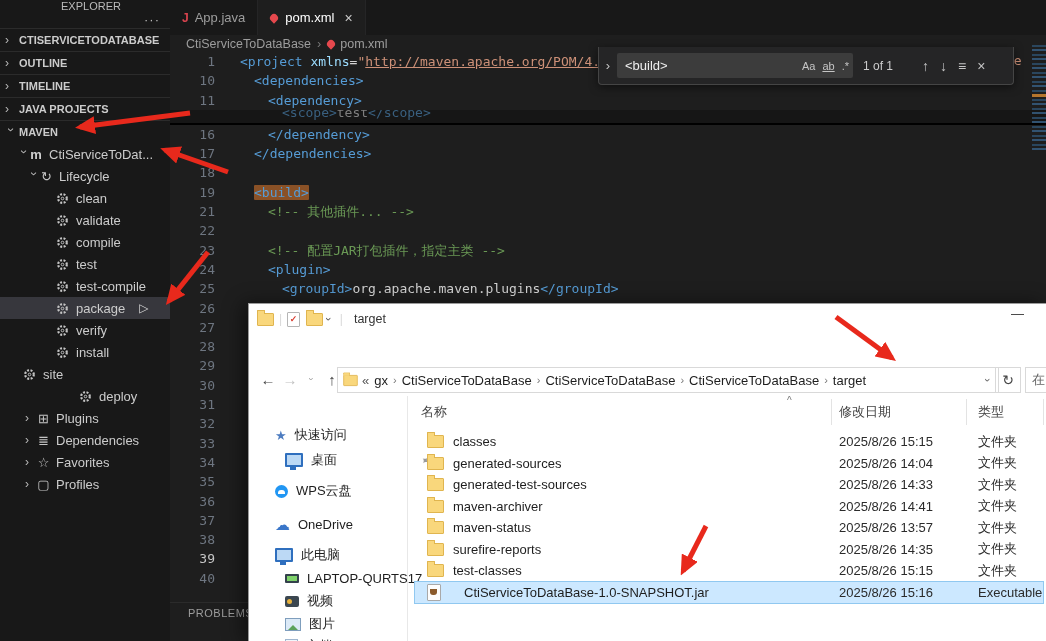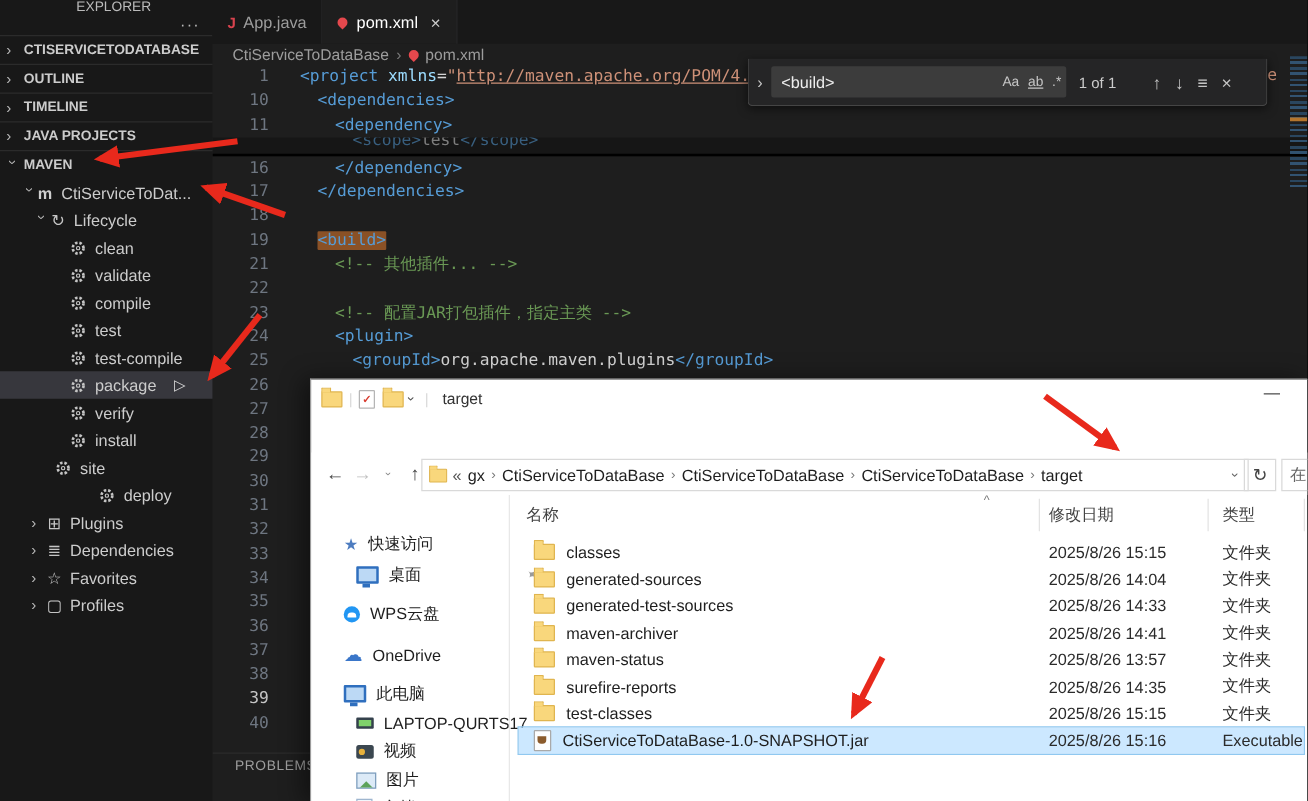--- a/index.html
+++ b/index.html
@@ -98,21 +98,21 @@
   .ni-vid:after{content:"";position:absolute;left:2px;top:3px;width:5px;height:5px;border-radius:50%;background:#e8b23c;}
   .ni-pic{width:14px;height:11px;background:#dceaf7;border:1px solid #7f9ebd;position:relative;overflow:hidden;}
   .ni-pic:after{content:"";position:absolute;left:0;bottom:-2px;width:0;height:0;border-left:7px solid transparent;border-right:7px solid transparent;border-bottom:7px solid #5ca25b;}
   .ni-doc{width:11px;height:13px;background:#f2f6fb;border:1px solid #9fb6cf;}
   .hdrrow{position:absolute;left:166px;top:95px;right:0;height:26px;color:#444;}
   .hdr{position:absolute;top:4px;cursor:pointer;}
   .hsep{position:absolute;top:0;height:26px;width:1px;background:#e3e3e3;}
   .caret{position:absolute;left:372px;top:-4px;color:#777;font-size:10px;}
   .flist{position:absolute;left:166px;top:127px;right:0;}
   .frow{position:absolute;left:0;right:4px;height:21.5px;display:flex;align-items:center;cursor:pointer;}
-  .frow.sel{background:#cce8ff;outline:1px solid #90c8f0;}
+  .frow.sel{background:#cce8ff;outline:1px solid #90c8f0;gap:14px;}
   .frow .fic{margin-left:12px;margin-right:9px;flex:none;}
   .frow .nm{color:#1e1e1e;}
   .frow .dt{position:absolute;left:424px;color:#2b2b2b;}
   .frow .tp{position:absolute;left:563px;color:#2b2b2b;}
   .jar-ic{position:relative;width:12px;height:15px;background:#fdfdfd;border:1px solid #a9a9a9;border-radius:1px;}
   .jar-ic:after{content:"";position:absolute;left:2px;top:4px;width:7px;height:6px;border-radius:0 0 3px 3px;background:#8a5a2b;}
   
   #arrows{position:absolute;left:0;top:0;width:1046px;height:641px;z-index:20;pointer-events:none;}
 </style>
 </head>
@@ -362,21 +362,21 @@
             </svg></span>
           <span>verify</span>
         </div>
         <div class="trow" style="padding-left: 55px;">
           <span class="gear"><svg width="15" height="15" viewBox="0 0 16 16">
               <circle cx="8" cy="8" r="4.6" fill="none" stroke="#c5c5c5" stroke-width="2.3" stroke-dasharray="2.1,1.6"></circle>
               <circle cx="8" cy="8" r="1.4" fill="none" stroke="#c5c5c5" stroke-width="1"></circle>
             </svg></span>
           <span>install</span>
         </div>
-        <div class="trow" style="padding-left: 43px;">
+        <div class="trow" style="padding-left: 22px;">
           <span class="gear"><svg width="15" height="15" viewBox="0 0 16 16">
               <circle cx="8" cy="8" r="4.6" fill="none" stroke="#c5c5c5" stroke-width="2.3" stroke-dasharray="2.1,1.6"></circle>
               <circle cx="8" cy="8" r="1.4" fill="none" stroke="#c5c5c5" stroke-width="1"></circle>
             </svg></span>
           <span>site</span>
         </div>
         <div class="trow" style="padding-left: 78px;">
           <span class="gear"><svg width="15" height="15" viewBox="0 0 16 16">
               <circle cx="8" cy="8" r="4.6" fill="none" stroke="#c5c5c5" stroke-width="2.3" stroke-dasharray="2.1,1.6"></circle>
               <circle cx="8" cy="8" r="1.4" fill="none" stroke="#c5c5c5" stroke-width="1"></circle>

